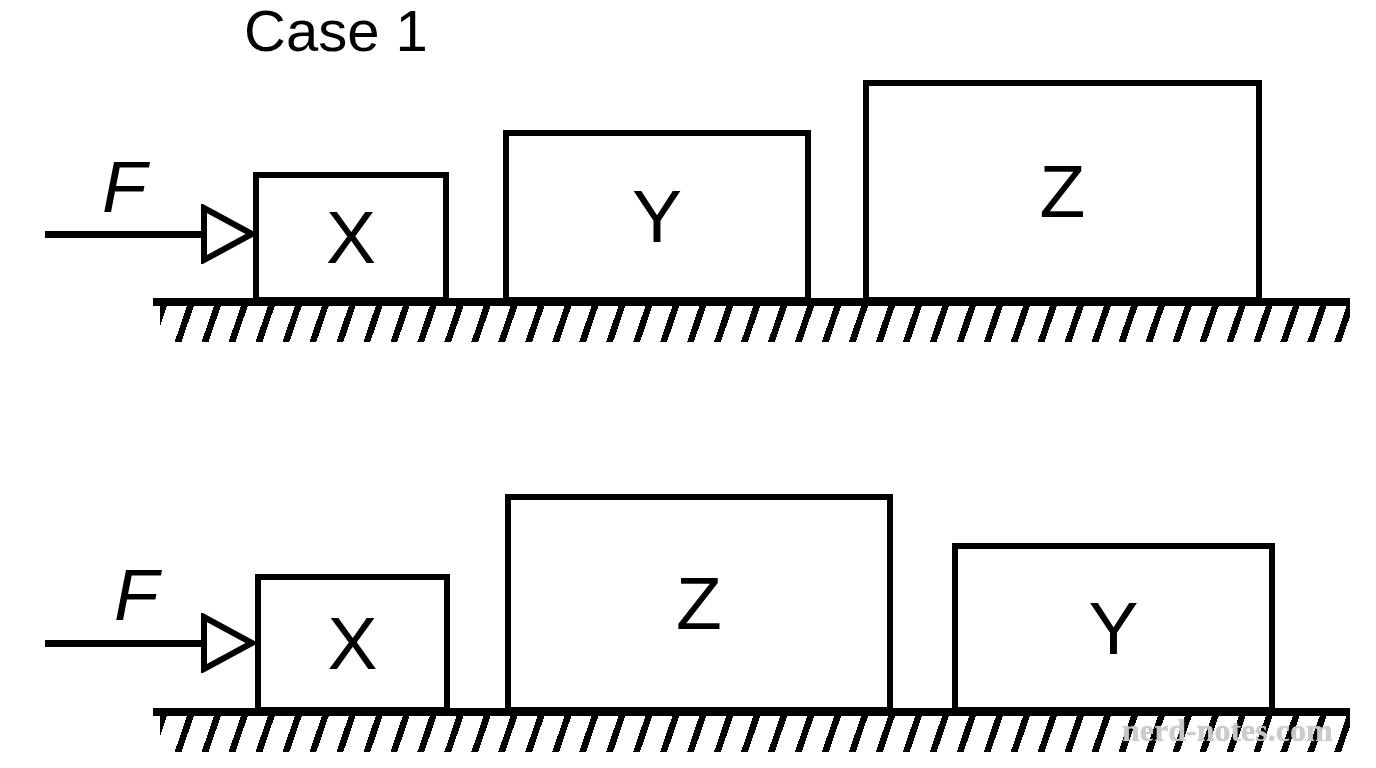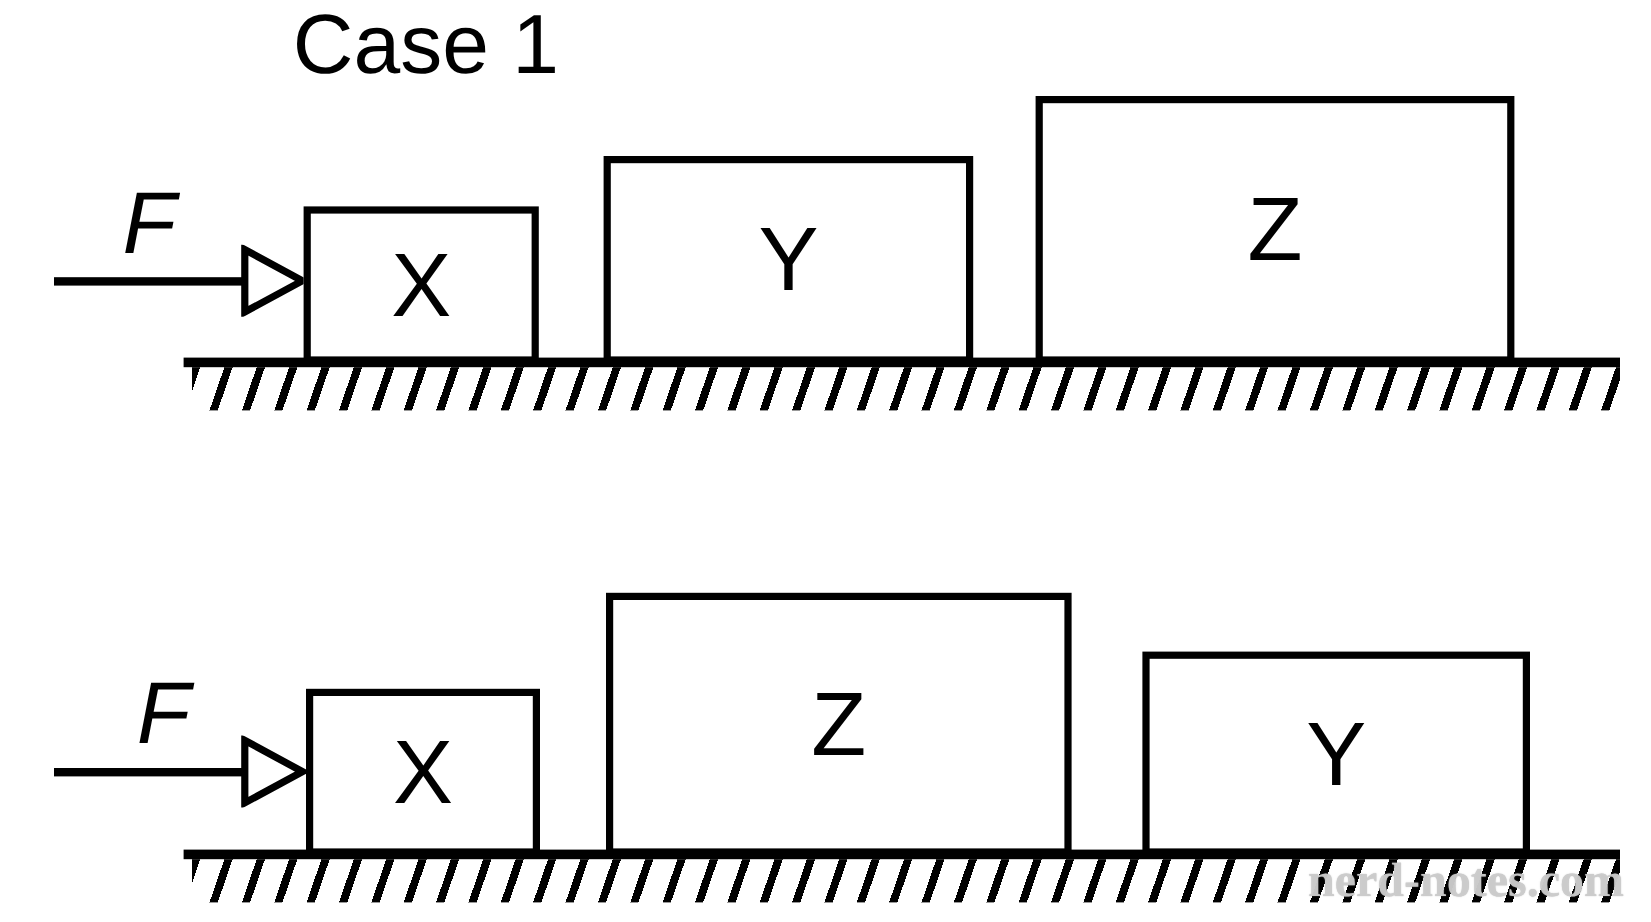--- a/index.html
+++ b/index.html
@@ -7,21 +7,21 @@
     position: relative;
     width: 1376px;
     height: 768px;
     background: #ffffff;
     overflow: hidden;
     font-family: "Liberation Sans", sans-serif;
     color: #000;
   }
   .abs { position: absolute; }
   .title {
-    font-size: 70px;
+    font-size: 58px;
     line-height: 1;
     white-space: nowrap;
     color: #000;
   }
   .flabel {
     font-size: 73px;
     line-height: 1;
     font-style: italic;
     color: #000;
   }
@@ -50,25 +50,26 @@
     height: 36px;
     background: repeating-linear-gradient(
       109deg,
       #000 0px, #000 6.5px,
       transparent 6.5px, transparent 25.5px
     );
   }
   .watermark {
     font-family: "Liberation Serif", serif;
     font-weight: bold;
-    font-size: 40px;
+    font-size: 32px;
     line-height: 1;
     color: rgba(205, 205, 205, 0.92);
     text-shadow: 0 0 1px rgba(150,150,150,0.7);
     white-space: nowrap;
+    margin-left: 32px;
   }
 </style>
 </head>
 <body>
 
 <div class="canvas">
 
   <div class="abs title" style="left:244px; top:2px;">Case 1</div>
 
   <div class="abs flabel" style="left:102px; top:150px;">F</div>

